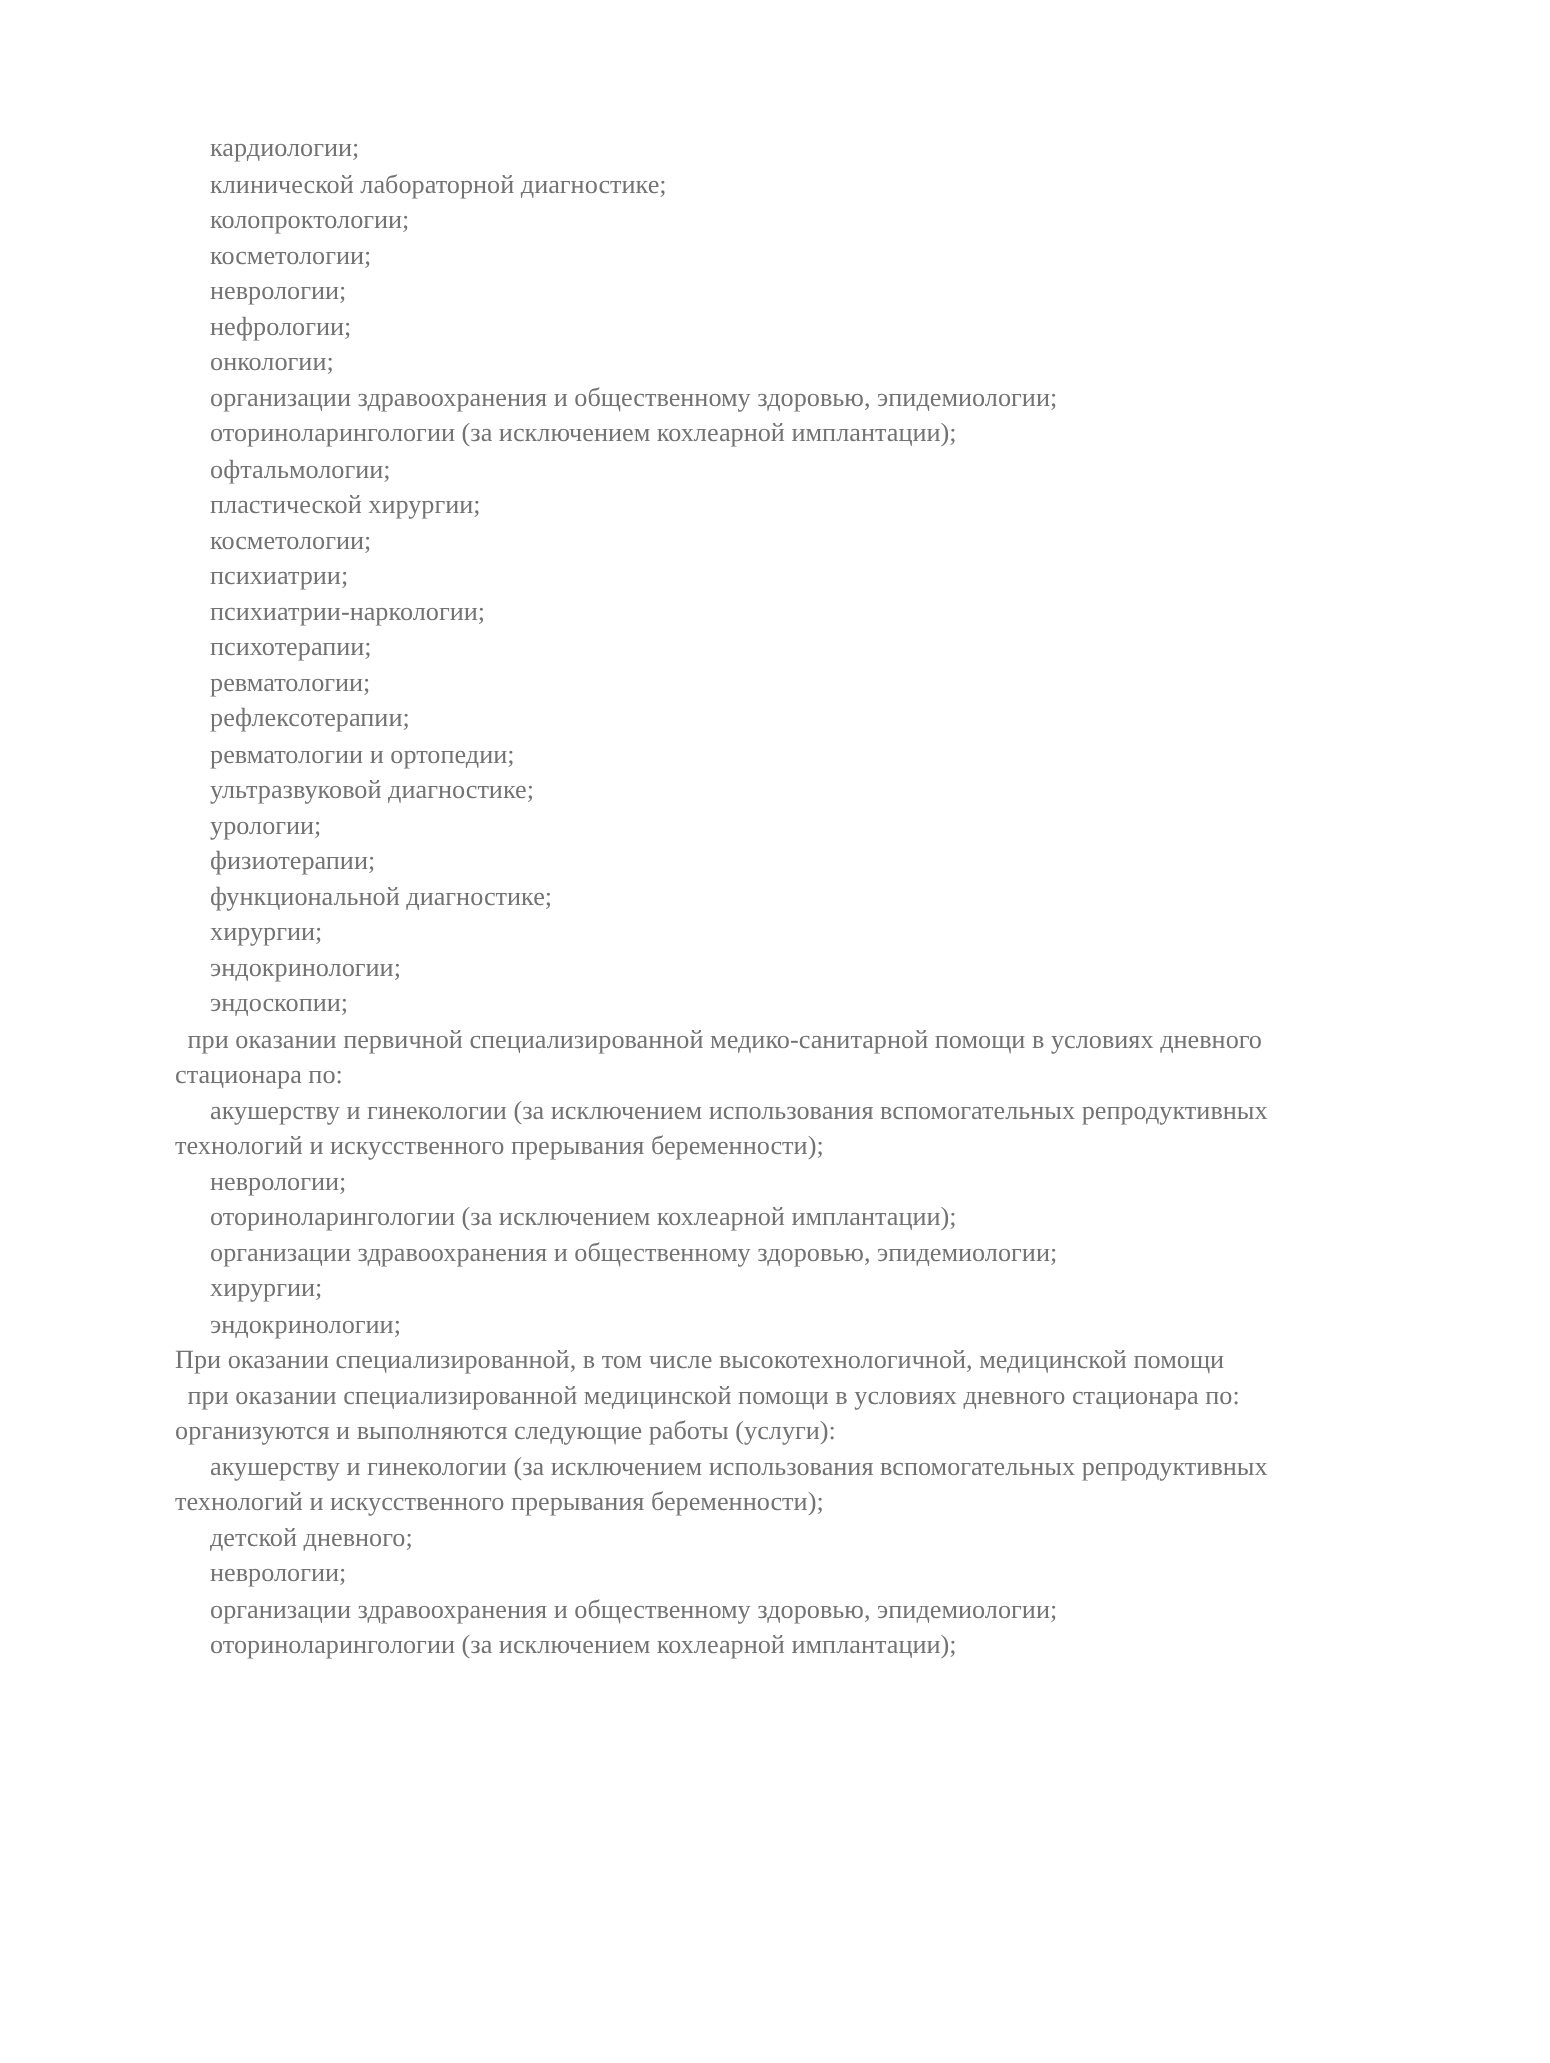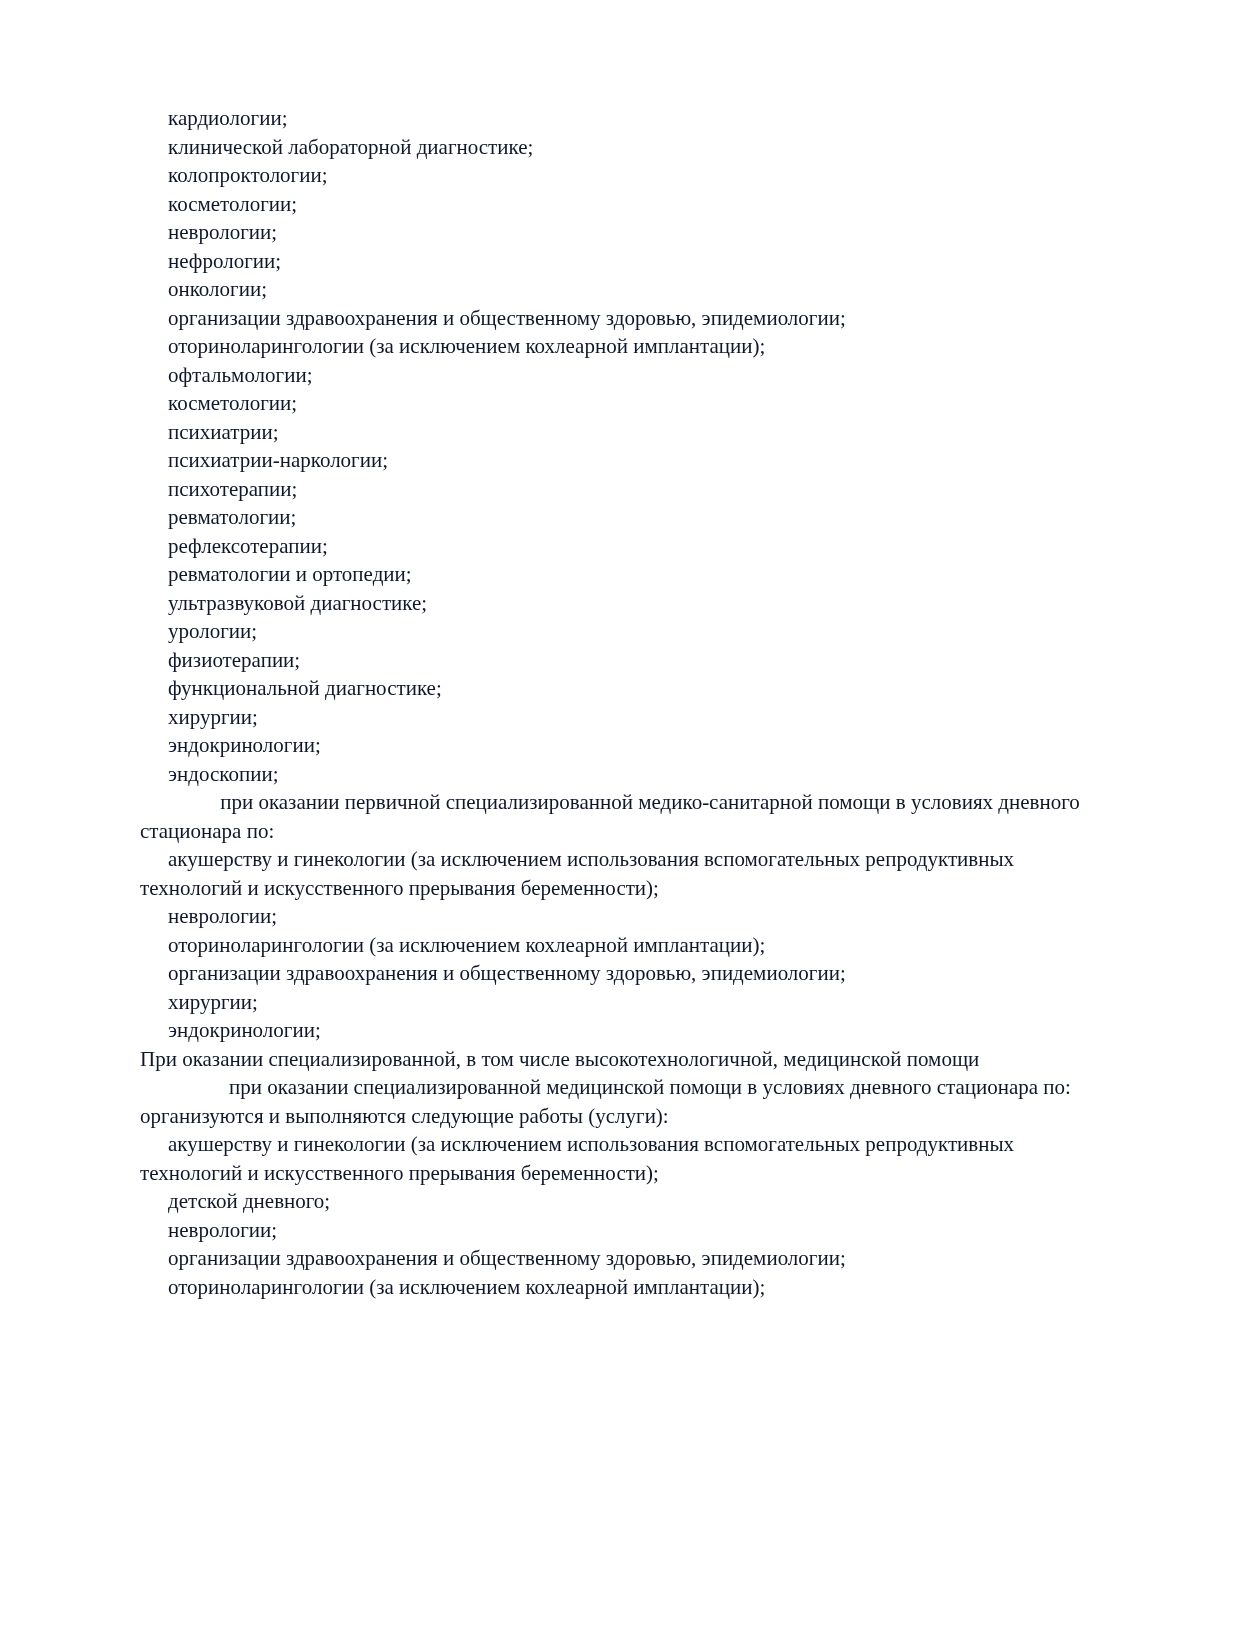--- a/index.html
+++ b/index.html
@@ -1,40 +1,41 @@
 <!DOCTYPE html>
 <html><head>
 <meta charset="utf-8">
 <style>
   html, body { margin: 0; padding: 0; background: #fff; }
   body { width: 1240px; height: 1650px; position: relative; overflow: hidden; }
   .page {
     position: absolute; left: 140px; top: 104px; width: 1010px;
     font-family: "Liberation Serif", "DejaVu Serif", serif;
-    font-size: 21px; line-height: 28.5px; color: #0f172a;
+    font-size: 21px; line-height: 28.5px; color: #737373;
   }
   .line { white-space: nowrap; margin: 0; }
   .l3 { padding-left: 28px; }
-  .l2 { padding-left: 10px; text-align: center; }
+  .l2 { padding-left: 10px; }
   .l1 { padding-left: 0; }
 </style>
 </head>
 <body>
 
 <div class="page" id="page">
     <p class="line l3">кардиологии;</p>
     <p class="line l3">клинической лабораторной диагностике;</p>
     <p class="line l3">колопроктологии;</p>
     <p class="line l3">косметологии;</p>
     <p class="line l3">неврологии;</p>
     <p class="line l3">нефрологии;</p>
     <p class="line l3">онкологии;</p>
     <p class="line l3">организации здравоохранения и общественному здоровью, эпидемиологии;</p>
     <p class="line l3">оториноларингологии (за исключением кохлеарной имплантации);</p>
     <p class="line l3">офтальмологии;</p>
+    <p class="line l3">пластической хирургии;</p>
     <p class="line l3">косметологии;</p>
     <p class="line l3">психиатрии;</p>
     <p class="line l3">психиатрии-наркологии;</p>
     <p class="line l3">психотерапии;</p>
     <p class="line l3">ревматологии;</p>
     <p class="line l3">рефлексотерапии;</p>
     <p class="line l3">ревматологии и ортопедии;</p>
     <p class="line l3">ультразвуковой диагностике;</p>
     <p class="line l3">урологии;</p>
     <p class="line l3">физиотерапии;</p>

